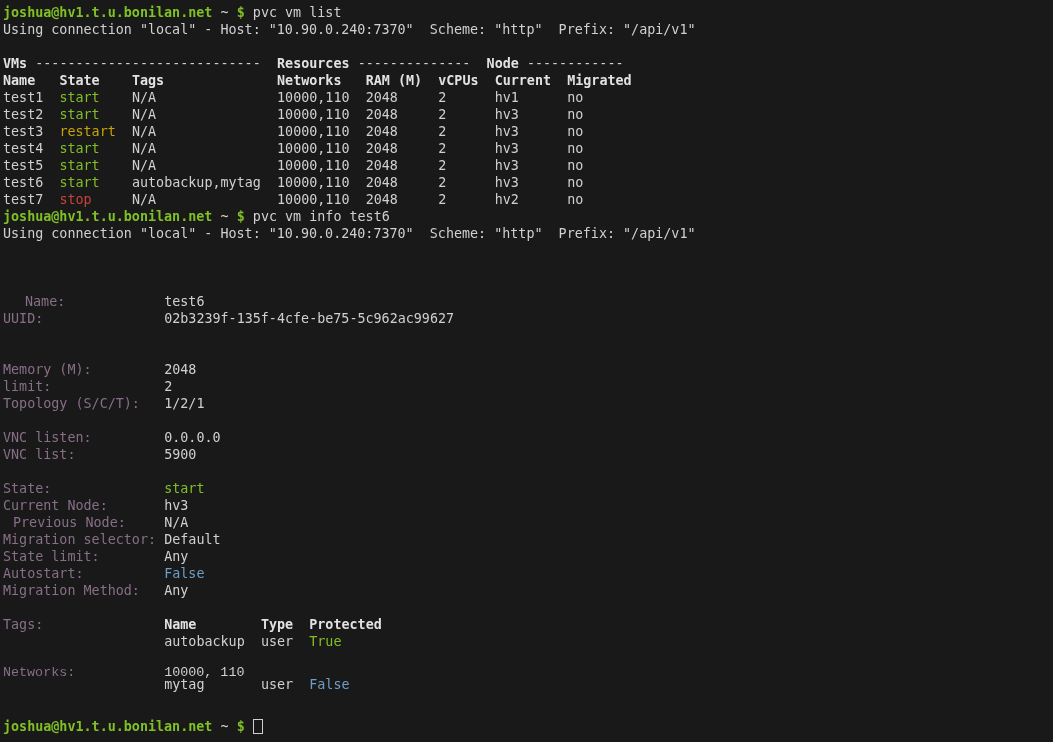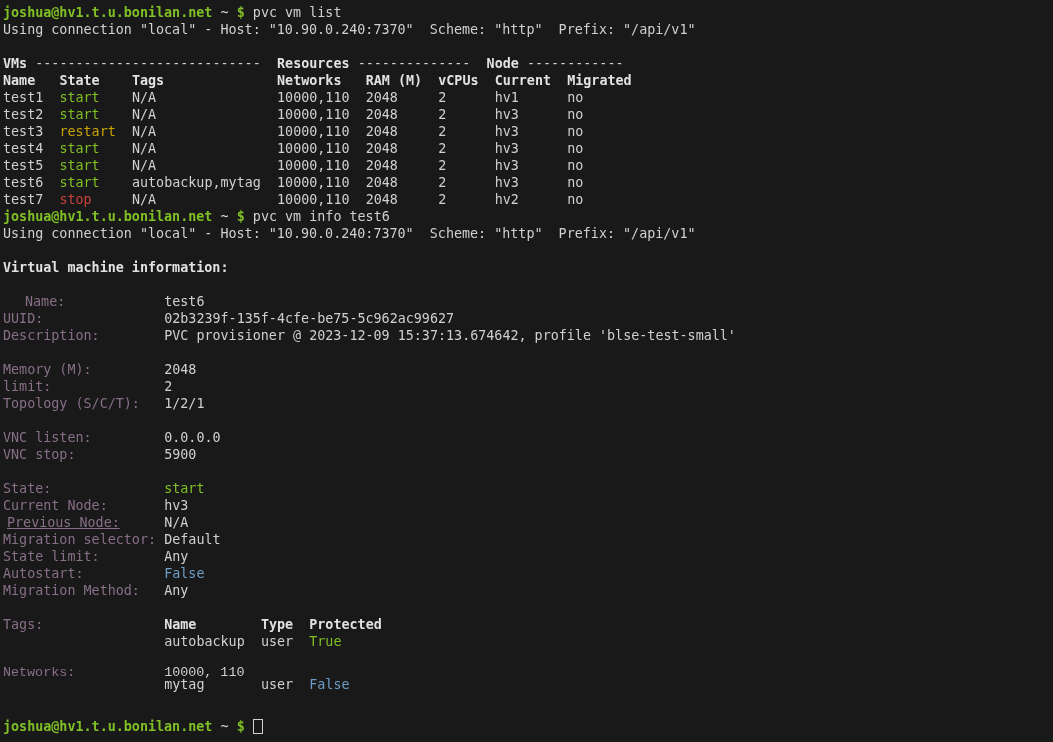--- a/index.html
+++ b/index.html
@@ -137,65 +137,58 @@
     </div>
     <div class="line" style="top: 208px;">
       <span class="seg s-prompt" style="left: 3px;">joshua@hv1.t.u.bonilan.net</span>
       <span class="seg s-fg" style="left: 220.62px;">~</span>
       <span class="seg s-prompt" style="left: 236.74px;">$</span>
       <span class="seg s-fg" style="left: 252.86px;">pvc vm info test6</span>
     </div>
     <div class="line" style="top: 225px;">
       <span class="seg s-fg" style="left: 3px;">Using connection "local" - Host: "10.90.0.240:7370"  Scheme: "http"  Prefix: "/api/v1"</span>
     </div>
-    <div class="line" style="top: 259px;">
-      <span class="seg s-bold" style="left: 3px;">Virtual machine information:</span>
-    </div>
     <div class="line" style="top: 293px;">
       <span class="seg s-label" style="left: 3px; margin-left: 22px;">Name:</span>
       <span class="seg s-fg" style="left: 164.2px;">test6</span>
     </div>
     <div class="line" style="top: 310px;">
       <span class="seg s-label" style="left: 3px;">UUID:</span>
       <span class="seg s-fg" style="left: 164.2px;">02b3239f-135f-4cfe-be75-5c962ac99627</span>
     </div>
-    <div class="line" style="top: 327px;">
-      <span class="seg s-label" style="left: 3px;">Description:</span>
-      <span class="seg s-fg" style="left: 164.2px;">PVC provisioner @ 2023-12-09 15:37:13.674642, profile 'blse-test-small'</span>
-    </div>
     <div class="line" style="top: 361px;">
       <span class="seg s-label" style="left: 3px;">Memory (M):</span>
       <span class="seg s-fg" style="left: 164.2px;">2048</span>
     </div>
     <div class="line" style="top: 378px;">
       <span class="seg s-label" style="left: 3px;">limit:</span>
       <span class="seg s-fg" style="left: 164.2px;">2</span>
     </div>
     <div class="line" style="top: 395px;">
       <span class="seg s-label" style="left: 3px;">Topology (S/C/T):</span>
       <span class="seg s-fg" style="left: 164.2px;">1/2/1</span>
     </div>
     <div class="line" style="top: 429px;">
       <span class="seg s-label" style="left: 3px;">VNC listen:</span>
       <span class="seg s-fg" style="left: 164.2px;">0.0.0.0</span>
     </div>
     <div class="line" style="top: 446px;">
-      <span class="seg s-label" style="left: 3px;">VNC stop:</span>
+      <span class="seg s-label" style="left: 3px;">VNC list:</span>
       <span class="seg s-fg" style="left: 164.2px;">5900</span>
     </div>
     <div class="line" style="top: 480px;">
       <span class="seg s-label" style="left: 3px;">State:</span>
       <span class="seg s-green" style="left: 164.2px;">start</span>
     </div>
     <div class="line" style="top: 497px;">
       <span class="seg s-label" style="left: 3px;">Current Node:</span>
       <span class="seg s-fg" style="left: 164.2px;">hv3</span>
     </div>
     <div class="line" style="top: 514px;">
-      <span class="seg s-label" style="left: 7px; text-decoration: underline;">Previous Node:</span>
+      <span class="seg s-label" style="left: 13px;">Previous Node:</span>
       <span class="seg s-fg" style="left: 164.2px;">N/A</span>
     </div>
     <div class="line" style="top: 531px; text-decoration: underline;">
       <span class="seg s-label" style="left: 3px;">Migration selector:</span>
       <span class="seg s-fg" style="left: 164.2px;">Default</span>
     </div>
     <div class="line" style="top: 548px;">
       <span class="seg s-label" style="left: 3px;">State limit:</span>
       <span class="seg s-fg" style="left: 164.2px;">Any</span>
     </div>

